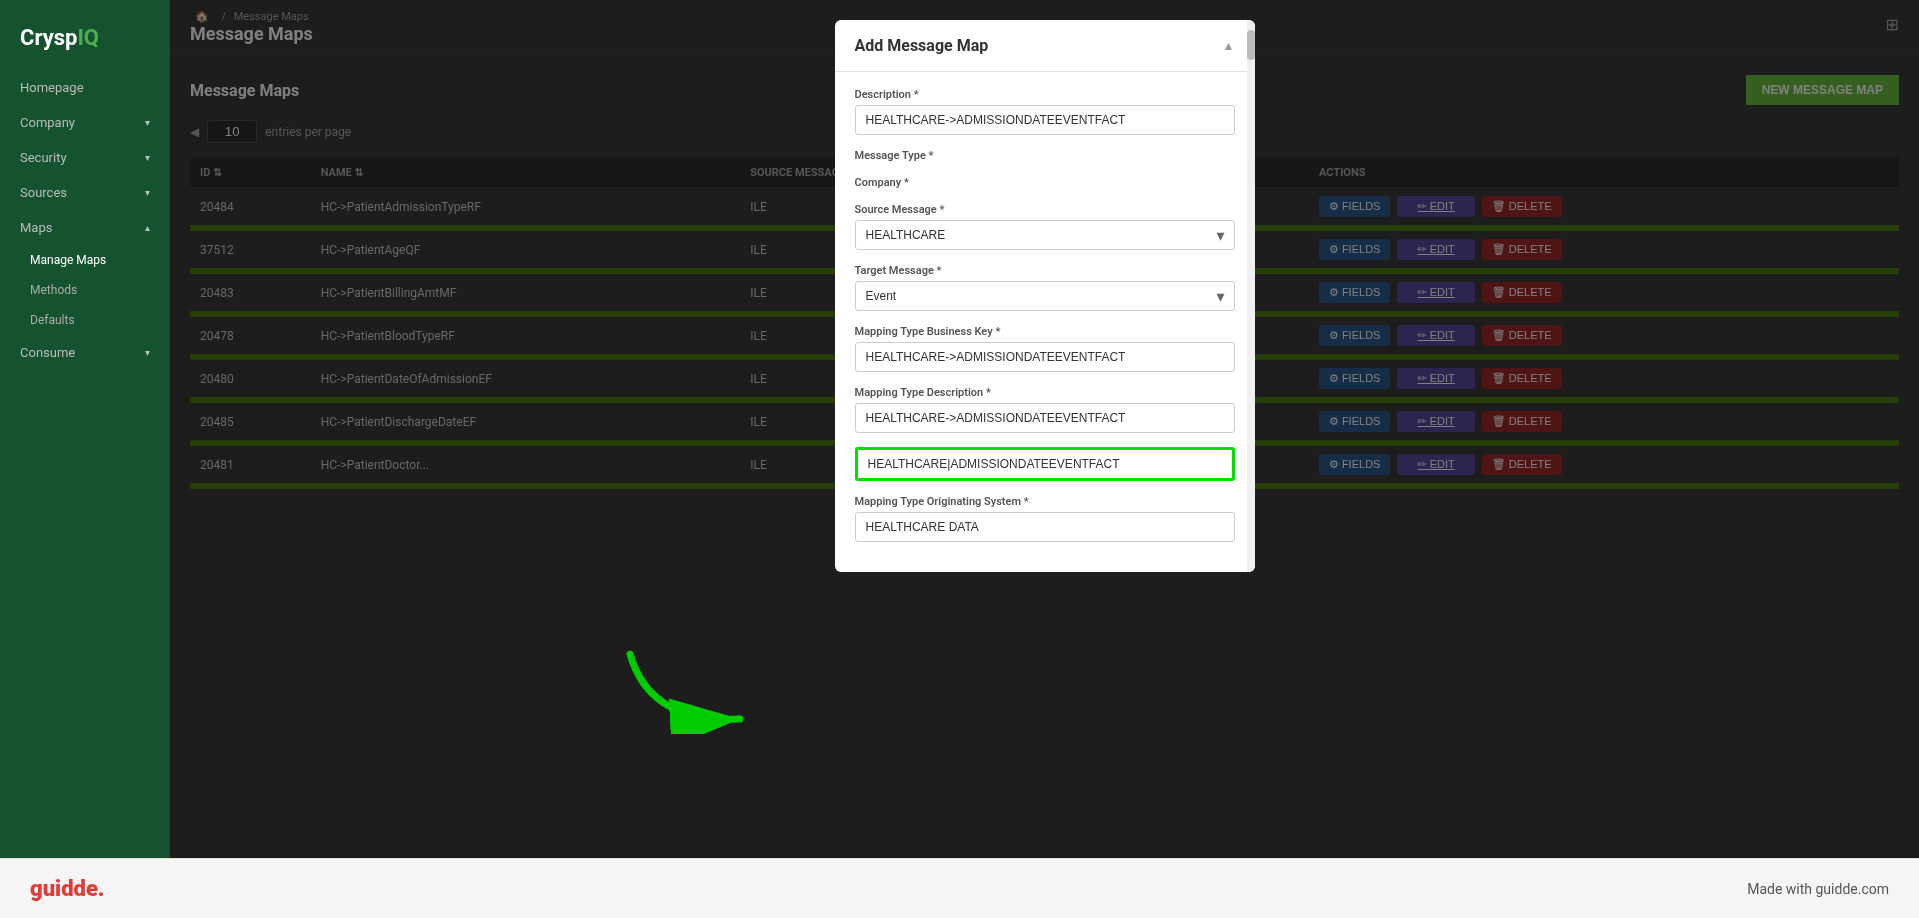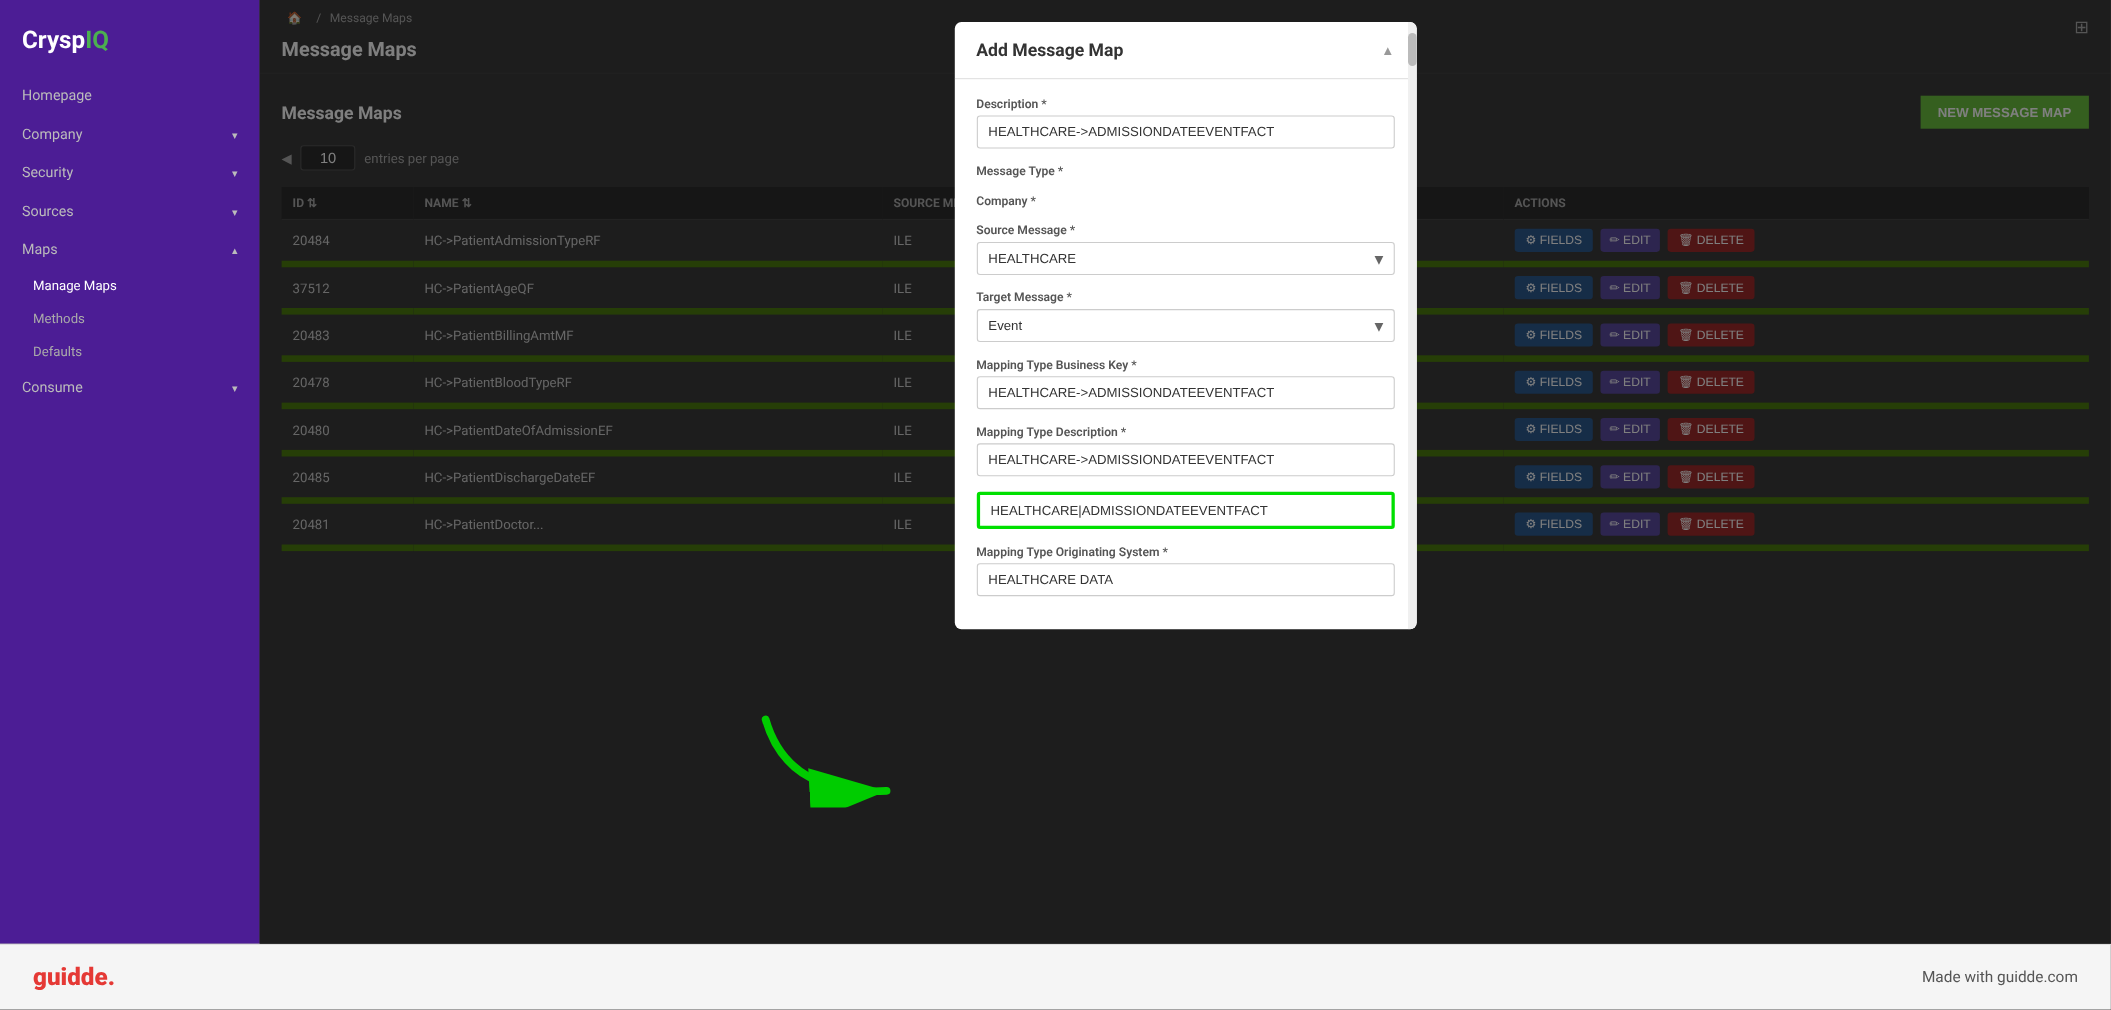--- a/index.html
+++ b/index.html
@@ -14,22 +14,22 @@
     }
 
     .main-layout {
       display: flex;
       flex: 1;
       height: calc(918px - 60px);
     }
 
     
     .sidebar {
-      width: 236px;
-      background: #4c1d95;
+      width: 170px;
+      background: #14532d;
       color: #ccc;
       flex-shrink: 0;
       padding-top: 10px;
     }
 
     .sidebar-logo {
       padding: 15px 20px 20px;
       font-size: 22px;
       font-weight: bold;
       color: #4CAF50;
@@ -72,21 +72,21 @@
     
     .topbar {
       background: #3a3a3a;
       padding: 10px 20px;
       border-bottom: 1px solid #444;
     }
 
     .breadcrumb {
       font-size: 11px;
       color: #aaa;
-      margin-bottom: 12px;
+      margin-bottom: 0;
     }
 
     .breadcrumb a { color: #aaa; text-decoration: none; }
     .breadcrumb span { margin: 0 5px; }
 
     .page-title {
       font-size: 18px;
       font-weight: 700;
       color: #fff;
     }
@@ -171,25 +171,26 @@
       border-radius: 3px;
       font-size: 11px;
       cursor: pointer;
       margin-right: 4px;
     }
 
     .btn-edit {
       background: #5b4a9e;
       color: #fff;
       border: none;
-      padding: 4px 8px;
+      padding: 4px 20px;
       border-radius: 3px;
       font-size: 11px;
       cursor: pointer;
       margin-right: 4px;
+      text-decoration: underline;
     }
 
     .btn-delete {
       background: #9e2a2a;
       color: #fff;
       border: none;
       padding: 4px 10px;
       border-radius: 3px;
       font-size: 11px;
       cursor: pointer;

